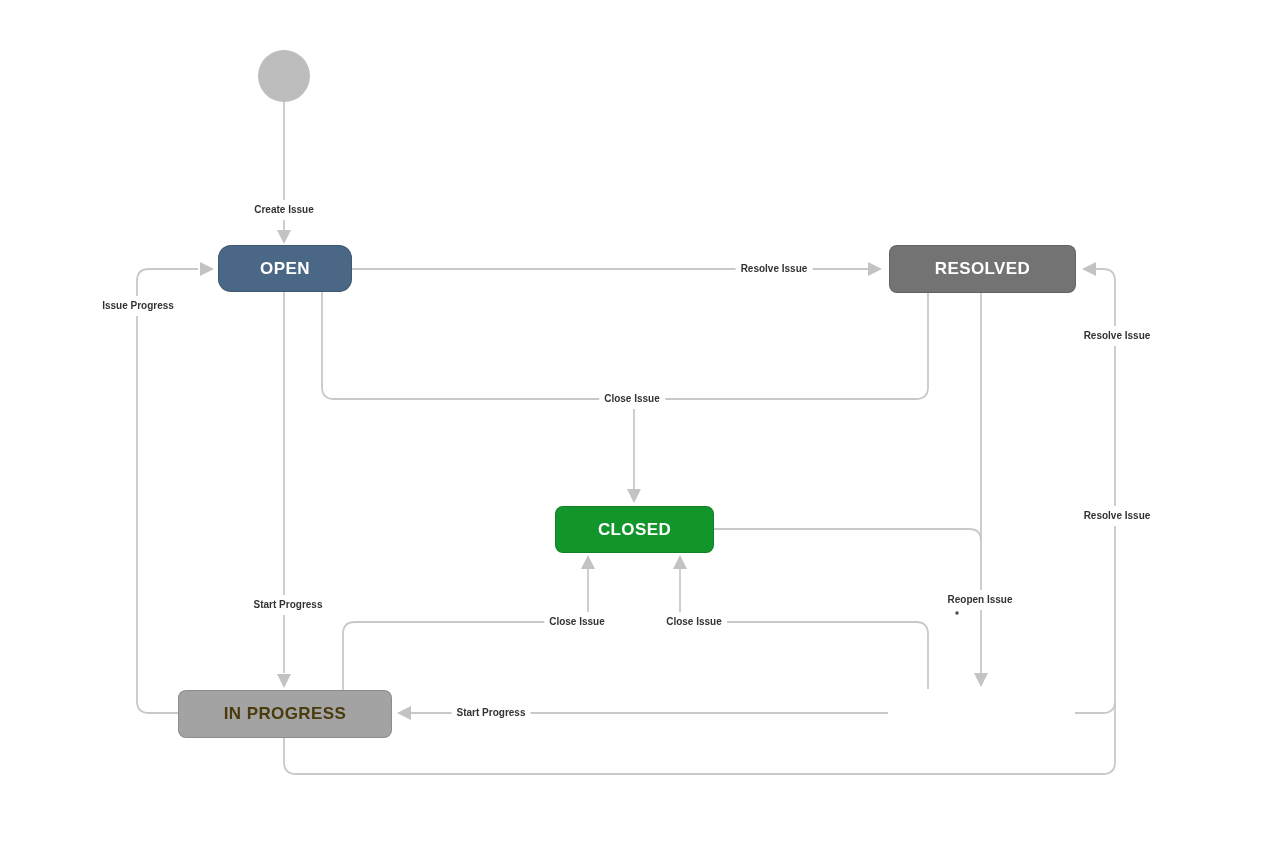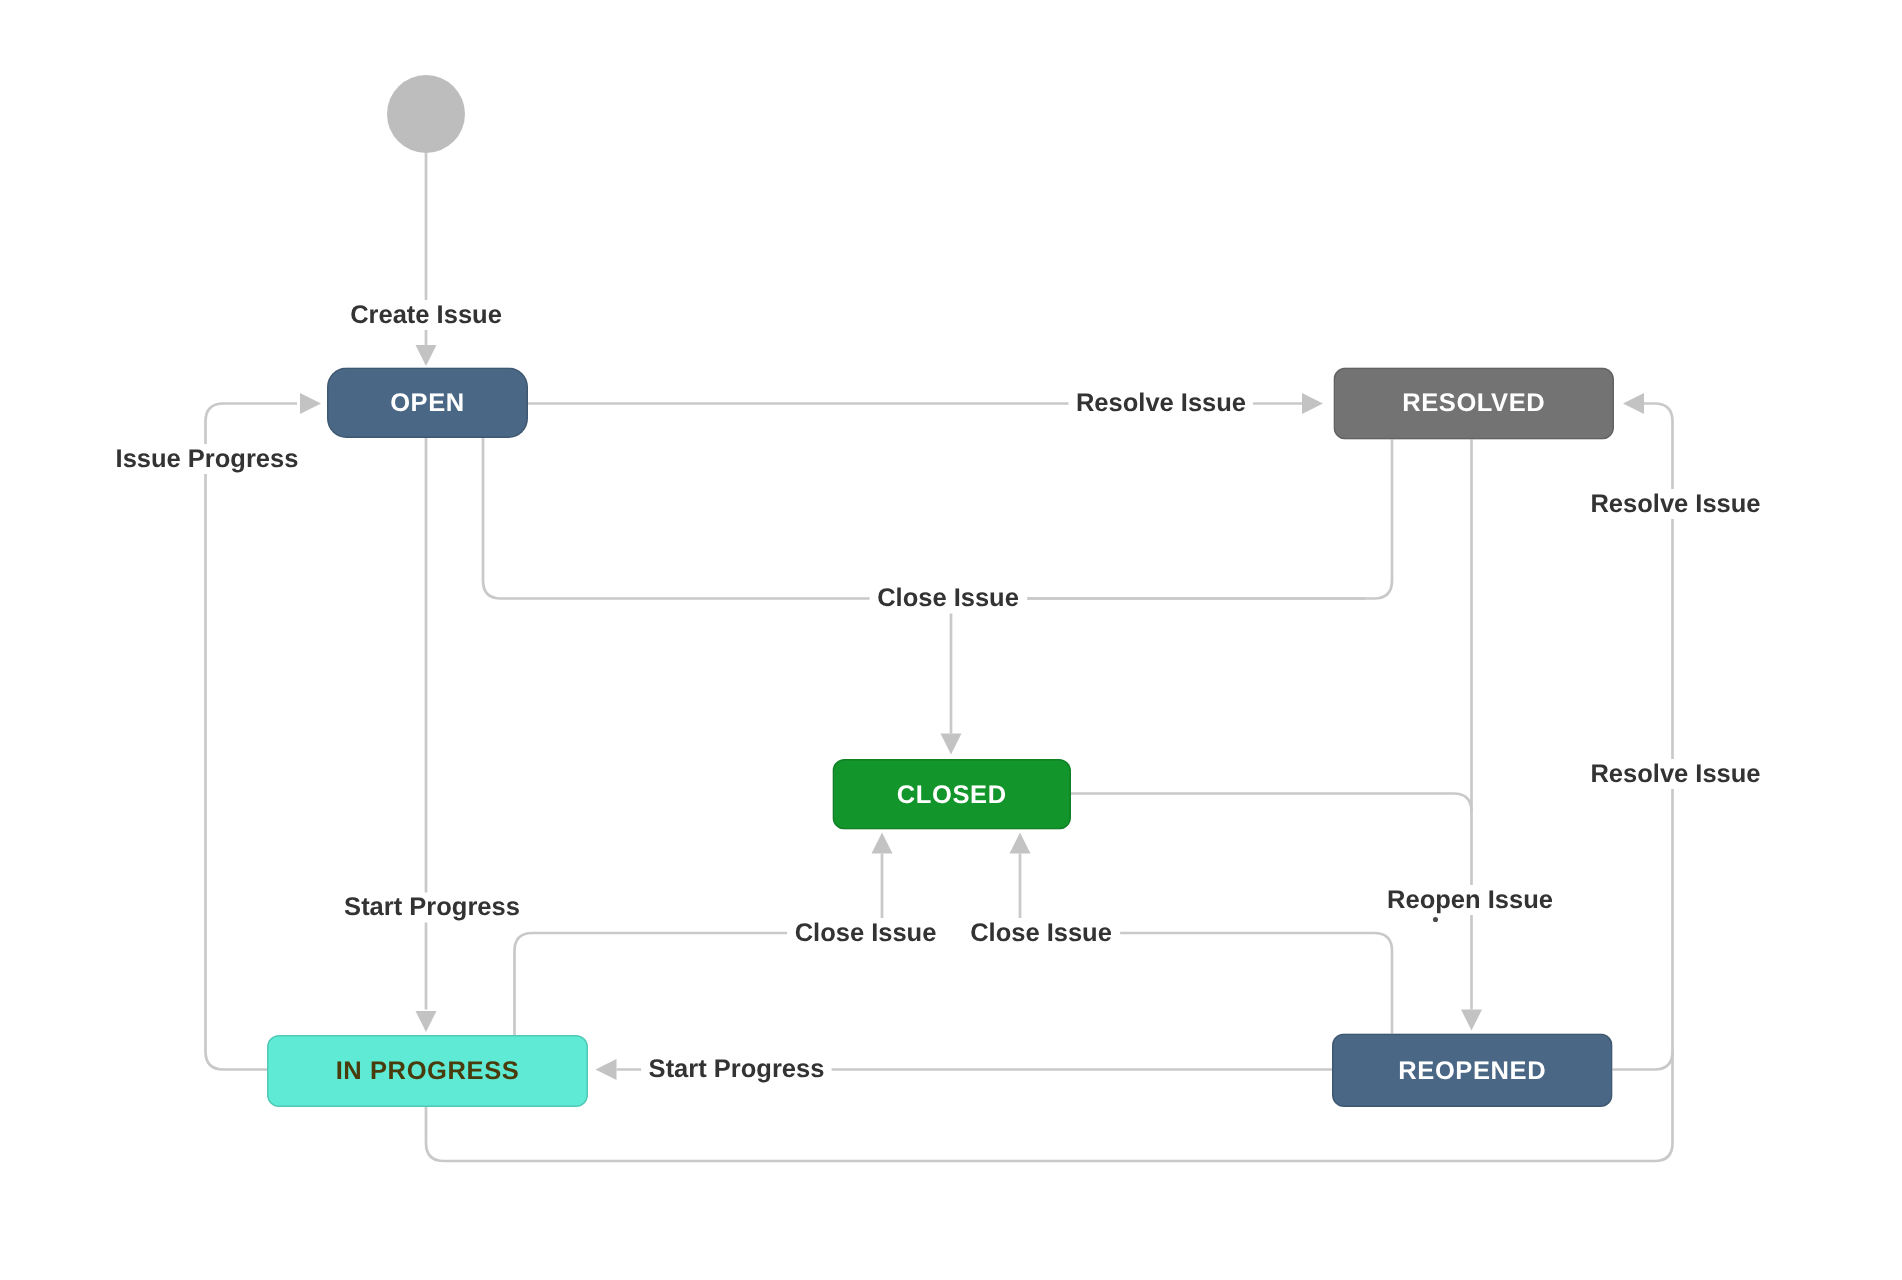--- a/index.html
+++ b/index.html
@@ -42,21 +42,21 @@
   .n-resolved   { left: 889px; top: 245px; width: 187px; height: 48px; }
   .n-closed     { left: 555px; top: 506px; width: 159px; height: 47px; }
   .n-inprogress { left: 178px; top: 690px; width: 214px; height: 48px; }
   .n-reopened   { left: 888px; top: 689px; width: 187px; height: 49px; }
   .tlabel {
     position: absolute;
     transform: translate(-50%, -50%);
     background: #ffffff;
     color: #333333;
     font-weight: bold;
-    font-size: 17px;
+    font-size: 10px;
     white-space: nowrap;
     padding: 1px 5px;
     line-height: 18px;
   }
   .l-create      { left: 284px;  top: 210px; }
   .l-stop        { left: 138px;  top: 306px; }
   .l-resolve-top { left: 774px;  top: 269px; }
   .l-close-top   { left: 632px;  top: 399px; }
   .l-resolve-r1  { left: 1117px; top: 336px; }
   .l-resolve-r2  { left: 1117px; top: 516px; }
@@ -119,22 +119,21 @@
       <polygon points="974,673 988,673 981,687"></polygon>
     </g>
     <circle cx="957" cy="613" r="1.7" fill="#4a4a4a"></circle>
   </svg>
 
   <div class="start-circle" style="background: rgb(189, 189, 189);"></div>
 
   <div class="node n-open" style="background: rgb(74, 103, 133);">OPEN</div>
   <div class="node n-resolved" style="background: #737373;">RESOLVED</div>
   <div class="node n-closed" style="background: rgb(18, 149, 42); text-align: center;">CLOSED</div>
-  <div class="node n-inprogress dark-text" style="background: #5eead4;">IN PROGRESS</div>
-  <div class="node n-reopened" style="background: rgb(74, 103, 133);">REOPENED</div>
+  <div class="node n-inprogress dark-text" style="background: #a3a3a3;">IN PROGRESS</div>
 
   <div class="tlabel l-create">Create Issue</div>
   <div class="tlabel l-stop">Issue Progress</div>
   <div class="tlabel l-resolve-top">Resolve Issue</div>
   <div class="tlabel l-close-top">Close Issue</div>
   <div class="tlabel l-resolve-r1">Resolve Issue</div>
   <div class="tlabel l-resolve-r2">Resolve Issue</div>
   <div class="tlabel l-reopen">Reopen Issue</div>
   <div class="tlabel l-start-left">Start Progress</div>
   <div class="tlabel l-close-left">Close Issue</div>

